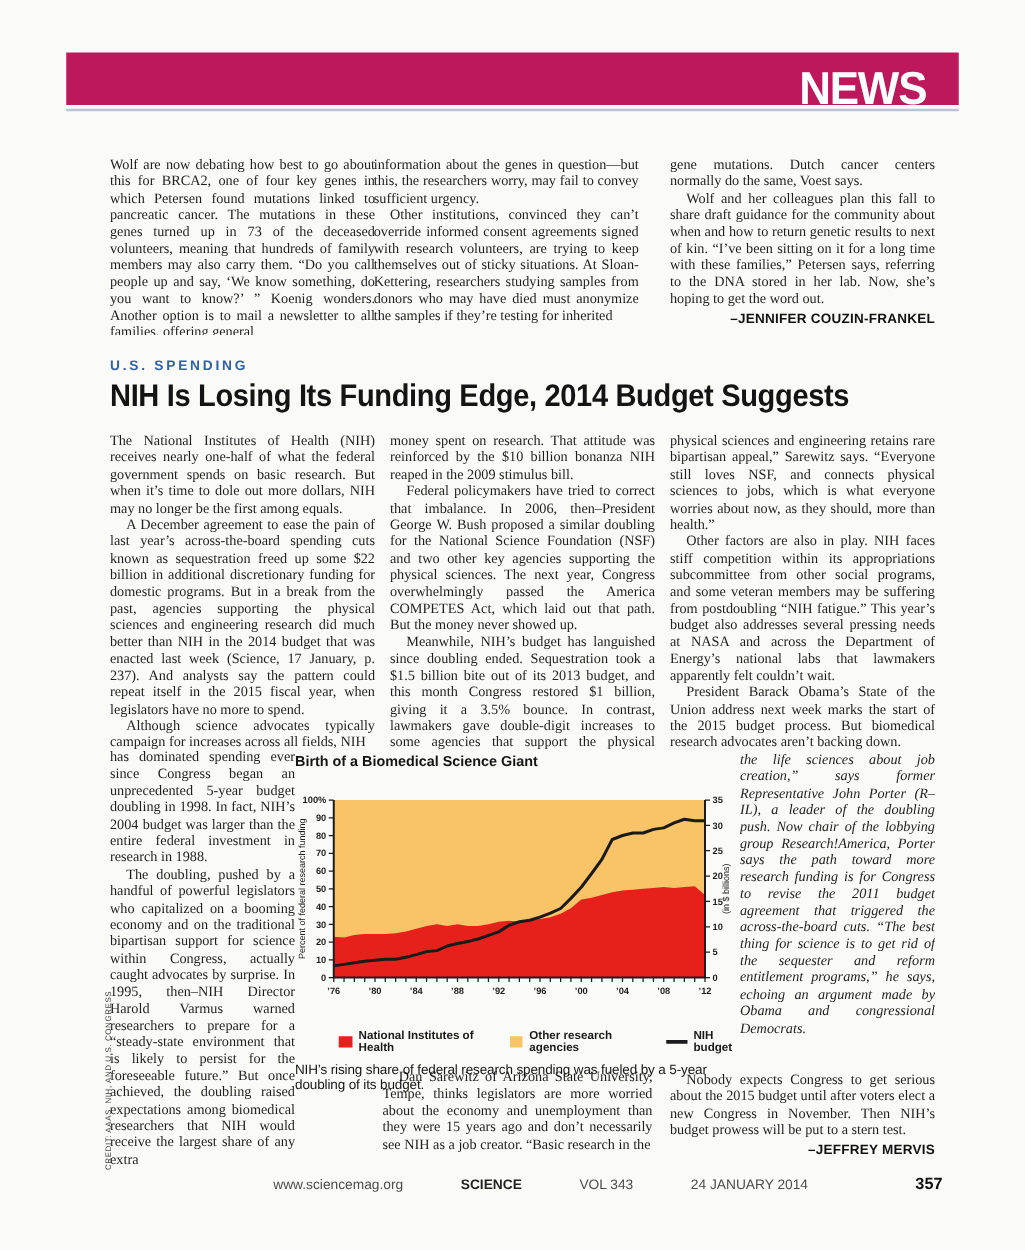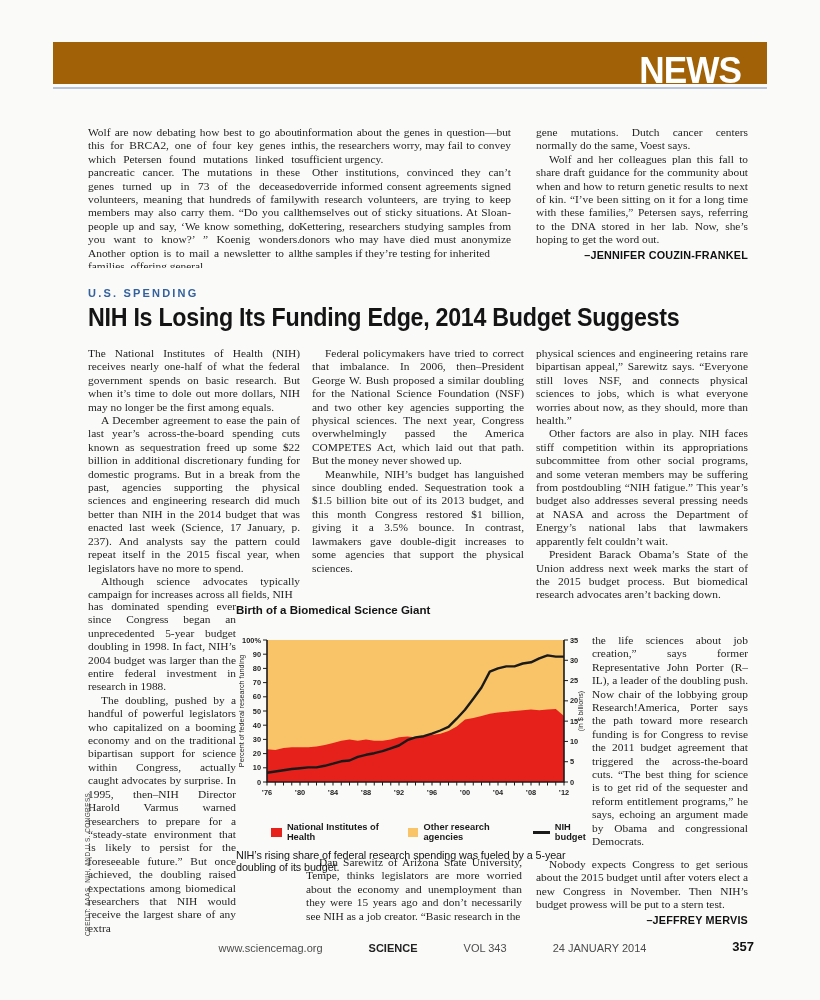--- a/index.html
+++ b/index.html
@@ -39,21 +39,21 @@
   .pagenum{position:absolute;right:66px;top:939px;font-size:13px;font-weight:bold;color:#111;}
 
   .credit{position:absolute;left:84px;top:936px;transform:rotate(-90deg);transform-origin:0 0;
     font-size:6.4px;letter-spacing:.45px;color:#3c3c3c;white-space:nowrap;}
 </style>
 </head>
 <body>
 
 <div class="page">
 
-  <div class="banner" style="background: #a16207;">
+  <div class="banner" style="background: #be185d;">
     <span class="banner-label">NEWS</span>
   </div>
   <div class="banner-rule"></div>
 
   <div class="col" style="left:88px;top:126px;width:212px;height:142px;">
     <p>Wolf are now debating how best to go about this for BRCA2, one of four key genes in which Petersen found mutations linked to pancreatic cancer. The mutations in these genes turned up in 73 of the deceased volunteers, meaning that hundreds of family members may also carry them. “Do you call people up and say, ‘We know something, do you want to know?’ ” Koenig wonders. Another option is to mail a newsletter to all families, offering general</p>
   </div>
   <div class="col" style="left:299px;top:126px;width:212px;height:142px;">
     <p>information about the genes in question—but this, the researchers worry, may fail to convey sufficient urgency.</p>
     <p class="ind">Other institutions, convinced they can’t override informed consent agreements signed with research volunteers, are trying to keep themselves out of sticky situations. At Sloan-Kettering, researchers studying samples from donors who may have died must anonymize the samples if they’re testing for inherited</p>
@@ -71,34 +71,35 @@
     <p>The National Institutes of Health (NIH) receives nearly one-half of what the federal government spends on basic research. But when it’s time to dole out more dollars, NIH may no longer be the first among equals.</p>
     <p class="ind">A December agreement to ease the pain of last year’s across-the-board spending cuts known as sequestration freed up some $22 billion in additional discretionary funding for domestic programs. But in a break from the past, agencies supporting the physical sciences and engineering research did much better than NIH in the 2014 budget that was enacted last week (Science, 17 January, p. 237). And analysts say the pattern could repeat itself in the 2015 fiscal year, when legislators have no more to spend.</p>
     <p class="ind">Although science advocates typically campaign for increases across all fields, NIH</p>
   </div>
   <div class="col" style="left:88px;top:600px;width:148px;height:336px;">
     <p>has dominated spending ever since Congress began an unprecedented 5-year budget doubling in 1998. In fact, NIH’s 2004 budget was larger than the entire federal investment in research in 1988.</p>
     <p class="ind">The doubling, pushed by a handful of powerful legislators who capitalized on a booming economy and on the traditional bipartisan support for science within Congress, actually caught advocates by surprise. In 1995, then–NIH Director Harold Varmus warned researchers to prepare for a “steady-state environment that is likely to persist for the foreseeable future.” But once achieved, the doubling raised expectations among biomedical researchers that NIH would receive the largest share of any extra</p>
   </div>
 
   <div class="col" style="left:312px;top:347px;width:212px;height:256px;">
+    <p>money spent on research. That attitude was reinforced by the $10 billion bonanza NIH reaped in the 2009 stimulus bill.</p>
     <p class="ind">Federal policymakers have tried to correct that imbalance. In 2006, then–President George W. Bush proposed a similar doubling for the National Science Foundation (NSF) and two other key agencies supporting the physical sciences. The next year, Congress overwhelmingly passed the America COMPETES Act, which laid out that path. But the money never showed up.</p>
     <p class="ind">Meanwhile, NIH’s budget has languished since doubling ended. Sequestration took a $1.5 billion bite out of its 2013 budget, and this month Congress restored $1 billion, giving it a 3.5% bounce. In contrast, lawmakers gave double-digit increases to some agencies that support the physical sciences.</p>
   </div>
   <div class="col" style="left:306px;top:856px;width:216px;height:78px;">
     <p class="ind">Dan Sarewitz of Arizona State University, Tempe, thinks legislators are more worried about the economy and unemployment than they were 15 years ago and don’t necessarily see NIH as a job creator. “Basic research in the</p>
   </div>
 
   <div class="col" style="left:536px;top:347px;width:212px;height:255px;">
     <p>physical sciences and engineering retains rare bipartisan appeal,” Sarewitz says. “Everyone still loves NSF, and connects physical sciences to jobs, which is what everyone worries about now, as they should, more than health.”</p>
     <p class="ind">Other factors are also in play. NIH faces stiff competition within its appropriations subcommittee from other social programs, and some veteran members may be suffering from postdoubling “NIH fatigue.” This year’s budget also addresses several pressing needs at NASA and across the Department of Energy’s national labs that lawmakers apparently felt couldn’t wait.</p>
     <p class="ind">President Barack Obama’s State of the Union address next week marks the start of the 2015 budget process. But biomedical research advocates aren’t backing down.</p>
     <p class="ind">“I could make the same argument for</p>
   </div>
-  <div class="col" style="left:592px;top:634px;width:156px;height:256px;">
+  <div class="col" style="left:592px;top:602px;width:156px;height:256px;font-style:italic;">
     <p>the life sciences about job creation,” says former Representative John Porter (R–IL), a leader of the doubling push. Now chair of the lobbying group Research!America, Porter says the path toward more research funding is for Congress to revise the 2011 budget agreement that triggered the across-the-board cuts. “The best thing for science is to get rid of the sequester and reform entitlement programs,” he says, echoing an argument made by Obama and congressional Democrats.</p>
   </div>
   <div class="col" style="left:536px;top:858px;width:212px;height:76px;">
     <p class="ind">Nobody expects Congress to get serious about the 2015 budget until after voters elect a new Congress in November. Then NIH’s budget prowess will be put to a stern test.</p>
     <div class="byline">–JEFFREY MERVIS</div>
   </div>
 
   <div class="chart">
     <div class="chart-title">Birth of a Biomedical Science Giant</div>
     <svg id="chart-svg" width="357" height="183">

